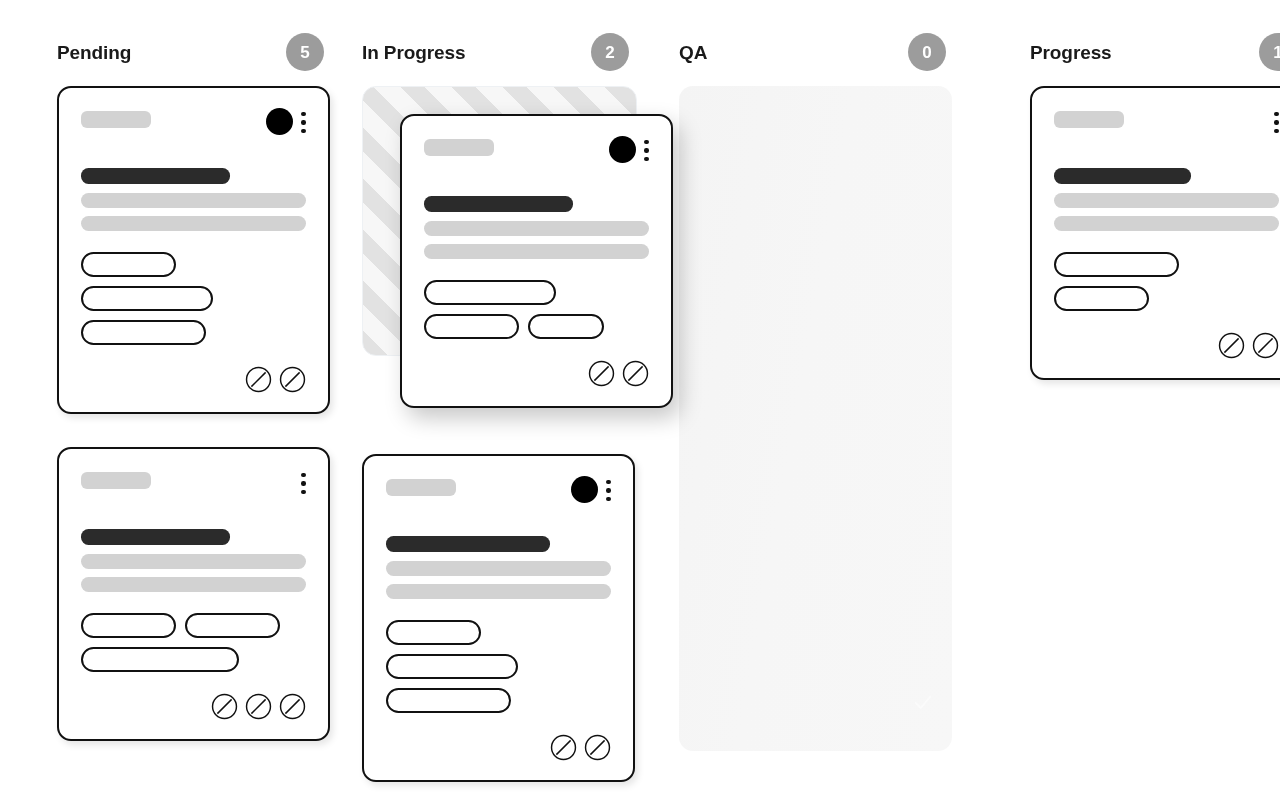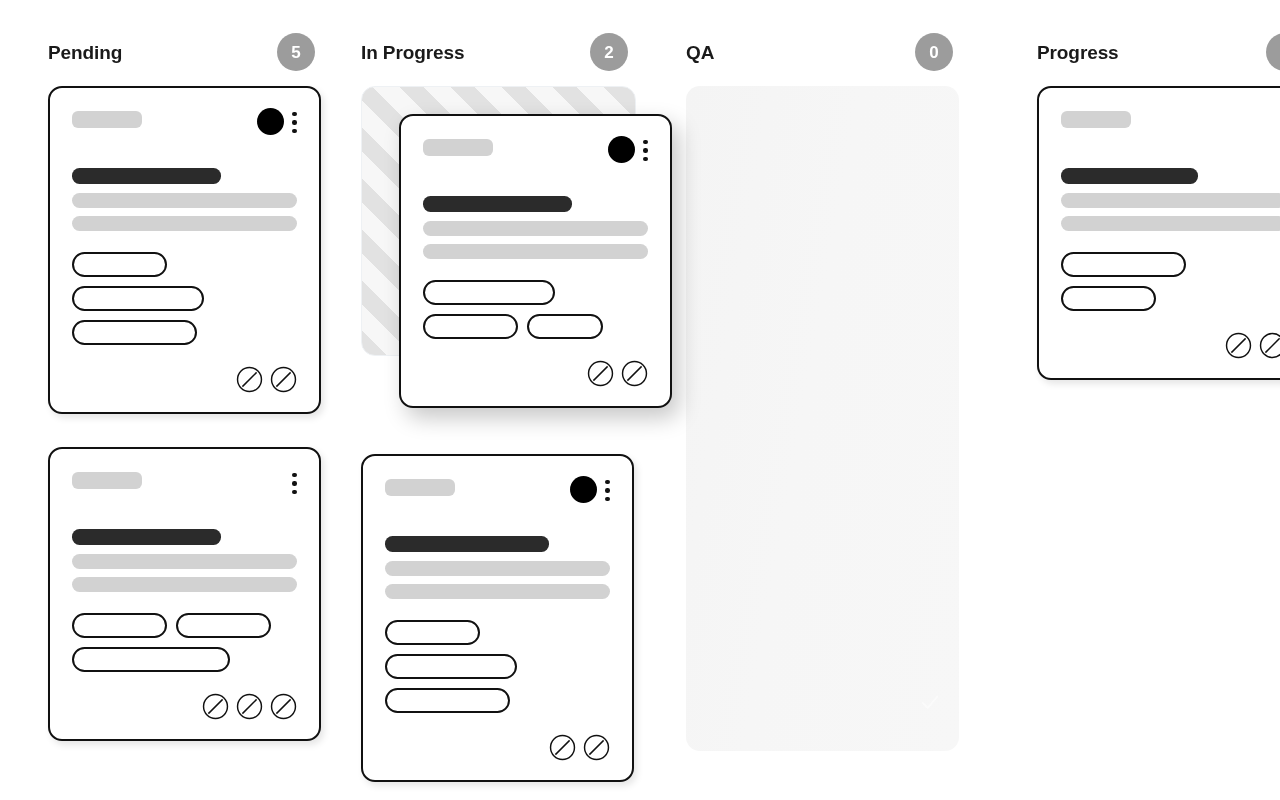--- a/index.html
+++ b/index.html
@@ -14,31 +14,31 @@
     background: #ffffff;
     font-family: "Liberation Sans", sans-serif;
     position: relative;
   }
 
   
   .board {
     position: absolute;
     inset: 0;
     display: flex;
-    padding: 30px 0 0 0;
+    padding: 30px 0 0 9px;
   }
 
   .column {
     width: 305px;
     position: relative;
     flex: 0 0 305px;
   }
   .column.col-pending   { margin-left: 48px; }
-  .column.col-inprog    { margin-left: 8px; text-align: right; }
-  .column.col-qa        { margin-left: 20px; }
+  .column.col-inprog    { margin-left: 0; text-align: right; }
+  .column.col-qa        { margin-left: 12px; }
   .column.col-complete  { margin-left: 46px; }
 
   
   .col-head {
     display: flex;
     align-items: center;
     justify-content: space-between;
     height: 44px;
     padding-right: 38px;
     margin-bottom: 12px;

